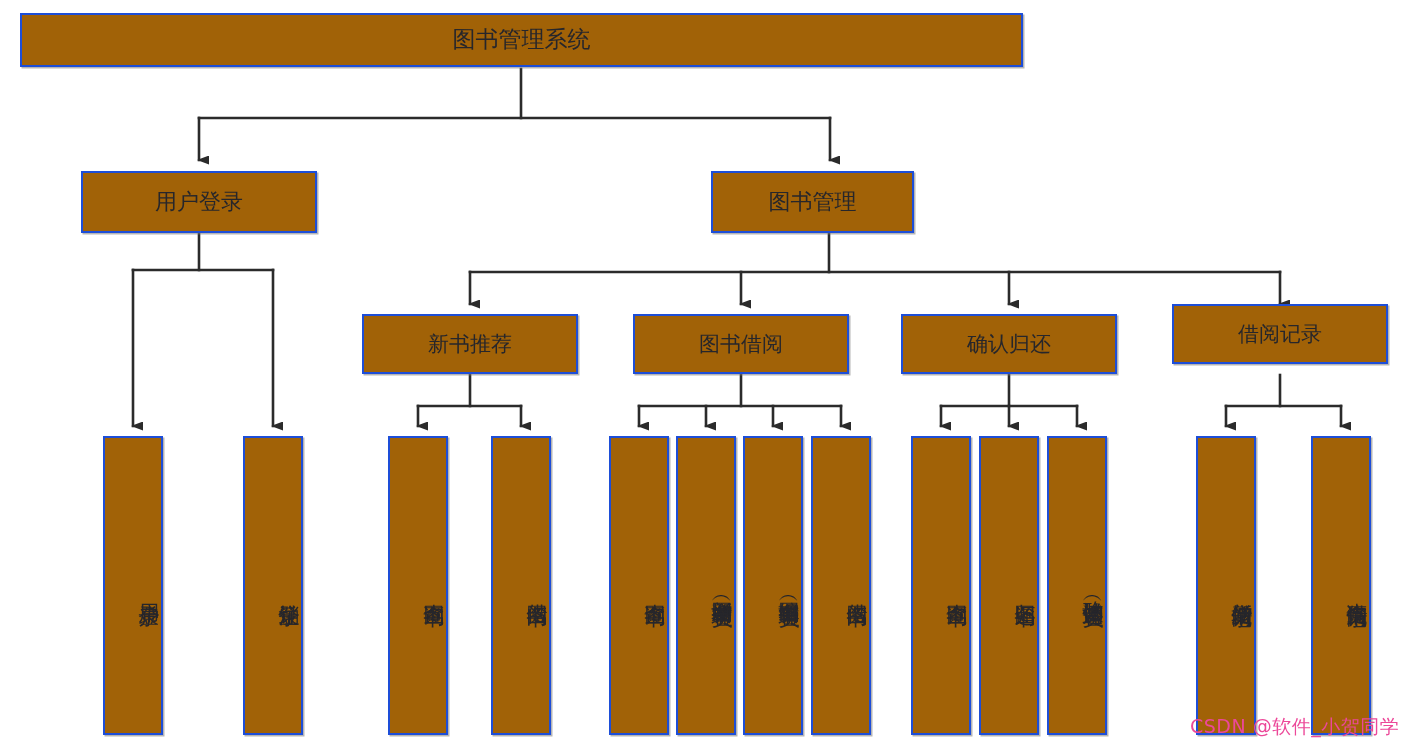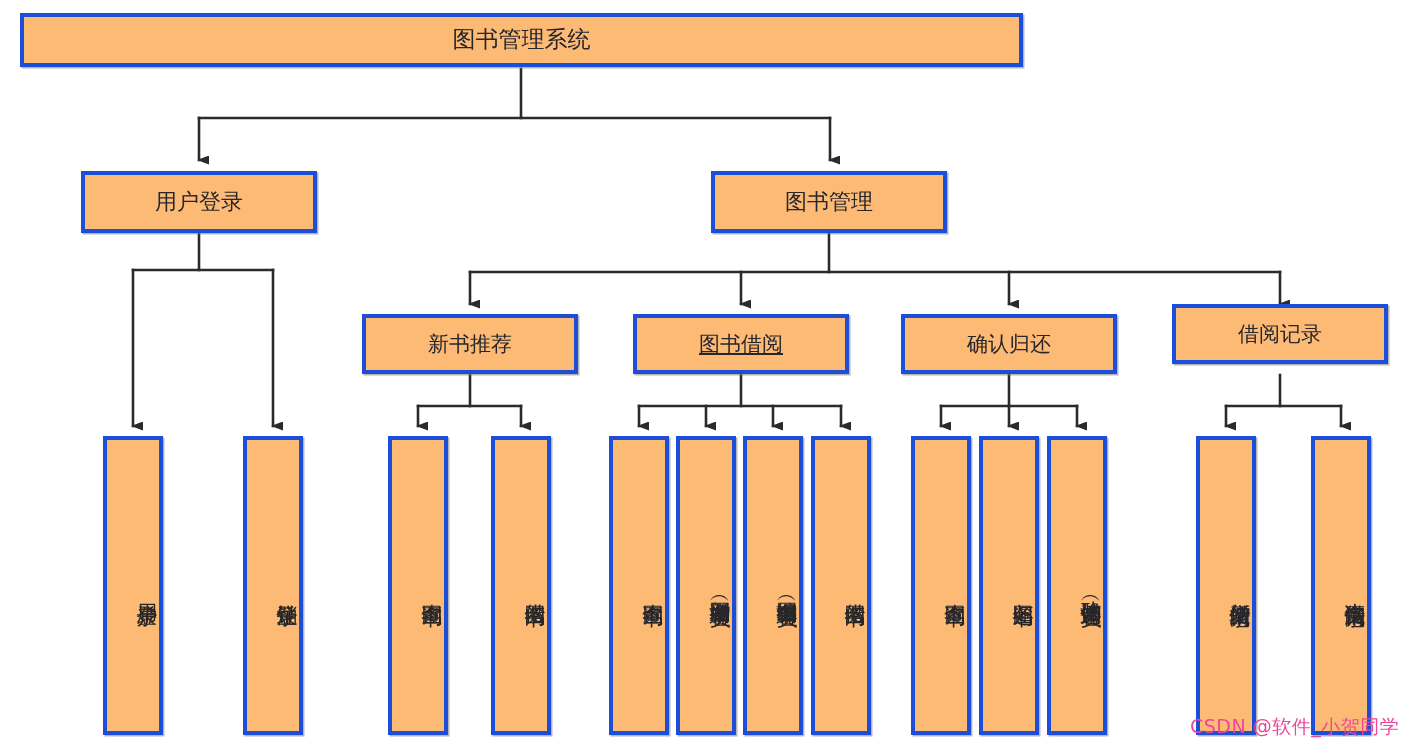--- a/index.html
+++ b/index.html
@@ -22,22 +22,22 @@
     position: absolute;
     left: 0;
     top: 0;
     width: 1405px;
     height: 747px;
     pointer-events: none;
   }
   .node {
     position: absolute;
     box-sizing: border-box;
-    background: #fdba74;
-    border: 4px solid #1d4ed8;
+    background: #a16207;
+    border: 2px solid #1d4ed8;
     box-shadow: 1.5px 1.5px 0 0 rgba(120,120,120,0.55);
     display: flex;
     align-items: center;
     justify-content: center;
     color: #26262b;
     line-height: 1.18;
     text-align: center;
   }
   .node.root {
     font-size: 23px;
@@ -125,28 +125,28 @@
     </g>
   </svg>
 
   <div class="node root" style="left:20px; top:13px; width:1003px; height:54px;">
     <span class="label">图书管理系统</span>
   </div>
 
   <div class="node tier2" style="left:81px; top:171px; width:236px; height:62px;">
     <span class="label">用户登录</span>
   </div>
-  <div class="node tier2" style="left:711px; top:171px; width:236px; height:62px;">
+  <div class="node tier2" style="left:711px; top:171px; width:203px; height:62px;">
     <span class="label">图书管理</span>
   </div>
 
   <div class="node tier3" style="left:362px; top:314px; width:216px; height:60px;">
     <span class="label">新书推荐</span>
   </div>
-  <div class="node tier3" style="left:633px; top:314px; width:216px; height:60px;text-decoration:underline;">
+  <div class="node tier3" style="left:633px; top:314px; width:216px; height:60px;">
     <span class="label">图书借阅</span>
   </div>
   <div class="node tier3" style="left:901px; top:314px; width:216px; height:60px;">
     <span class="label">确认归还</span>
   </div>
   <div class="node tier3" style="left:1172px; top:304px; width:216px; height:60px;">
     <span class="label">借阅记录</span>
   </div>
 
   <div class="node leaf" style="left:103px; top:436px; width:60px; height:299px;">

